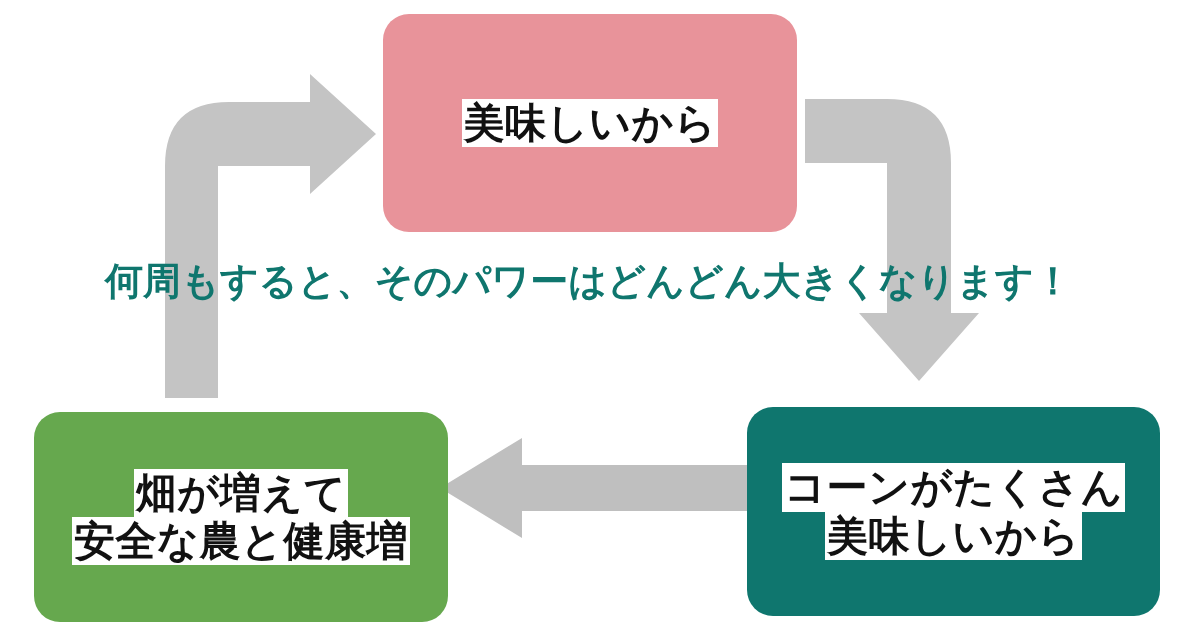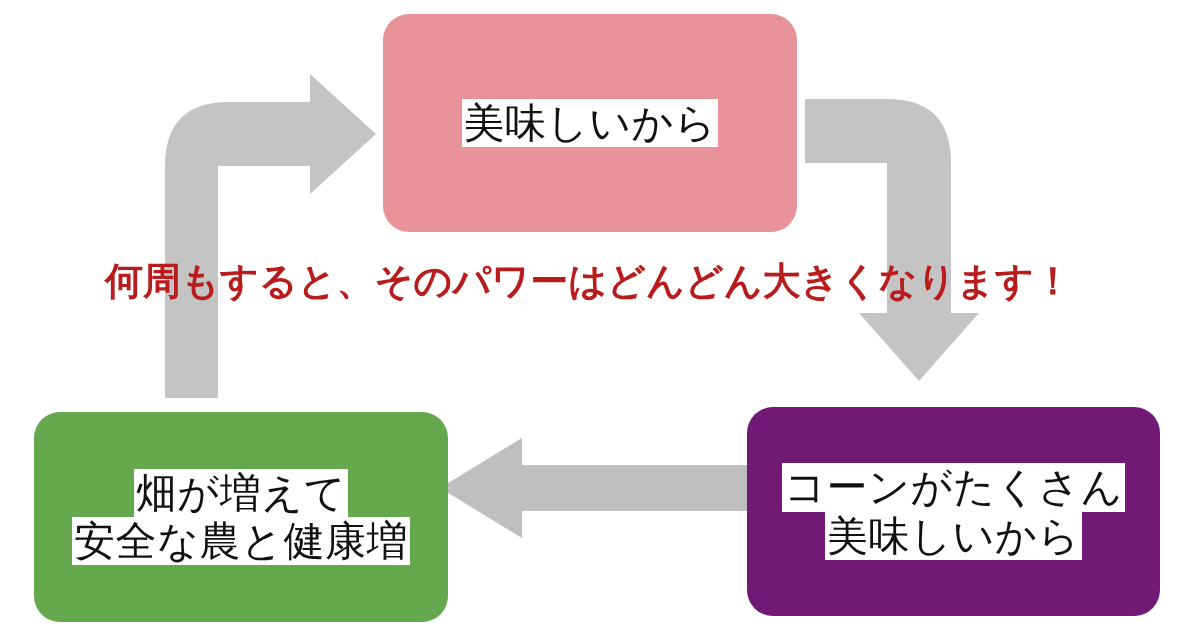--- a/index.html
+++ b/index.html
@@ -22,51 +22,51 @@
     flex-direction:column;
     align-items:center;
     justify-content:center;
     box-sizing:border-box;
     z-index:3;
   }
   .box .line{
     display:inline-block;
     background:#ffffff;
     color:#111111;
-    font-weight:400;
+    font-weight:700;
     line-height:1.18;
     white-space:nowrap;
     padding:0 2px;
     letter-spacing:0.5px;
   }
   #box-pink{
     left:383px; top:14px; width:414px; height:218px;
     background:#E8939A;
   }
   #box-pink .line{ font-size:41px; }
   #box-orange{
     left:747px; top:407px; width:413px; height:209px;
-    background:#701a75;
+    background:#0f766e;
   }
   #box-orange .line{ font-size:41px; }
   #box-green{
     left:34px; top:412px; width:414px; height:210px;
     background:#66A84E;
   }
   #box-green .line{ font-size:41px; }
 
   
   #caption{
     position:absolute;
     left:0; top:256px;
     width:1177px;
     text-align:center;
     font-size:38px;
     font-weight:700;
-    color:#b91c1c;
+    color:#0f766e;
     letter-spacing:0px;
     z-index:5;
     white-space:nowrap;
   }
 
   
   .arrow-svg{
     position:absolute;
     z-index:1;
     overflow:visible;

